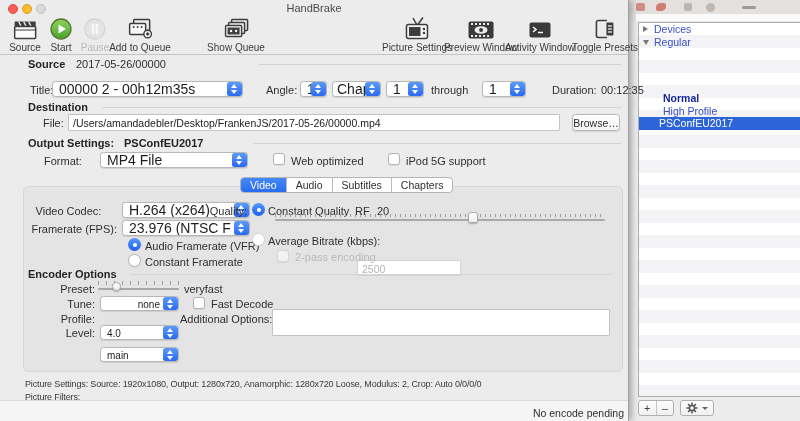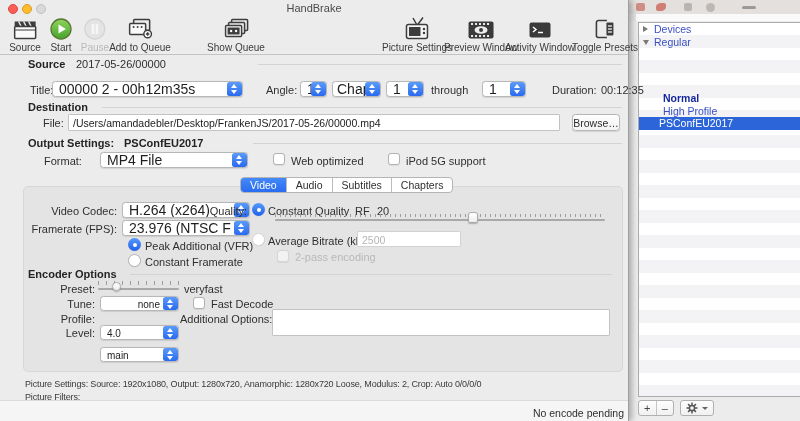--- a/index.html
+++ b/index.html
@@ -31,21 +31,21 @@
     font-size:14px;color:#1e1e1e;padding:1px 18px 0 6px;white-space:nowrap;overflow:hidden;}
   .mac-select .sel-val{display:block;line-height:13px;overflow:hidden;}
   .stepper{position:absolute;top:0;right:0;width:15px;height:14px;border-radius:2.5px;
     background:linear-gradient(#5a9bf9,#2a6af0);}
   .stepper::before{content:"";position:absolute;left:4px;top:2px;width:0;height:0;
     border-left:3.5px solid transparent;border-right:3.5px solid transparent;border-bottom:4px solid #fff;}
   .stepper::after{content:"";position:absolute;left:4px;top:8px;width:0;height:0;
     border-left:3.5px solid transparent;border-right:3.5px solid transparent;border-top:4px solid #fff;}
   .mac-input{position:absolute;box-sizing:border-box;background:#fff;border:1px solid #c3c3c3;
     border-radius:1px;font-size:10.5px;color:#222;padding:2px 4px 0 4px;white-space:nowrap;overflow:hidden;}
-  .mac-input.dim{color:#b4b4b4;border-color:#d2d2d2;}
+  .mac-input.dim{color:#b4b4b4;border-color:#d2d2d2;margin-top:29px;}
   .mac-btn{position:absolute;box-sizing:border-box;background:linear-gradient(#fefefe,#f4f4f4);
     border:1px solid #b6b6b6;border-radius:3.5px;font-size:10.5px;color:#2c2c2c;text-align:center;
     box-shadow:0 .5px 1px rgba(0,0,0,.10);}
   .checkbox{position:absolute;width:12px;height:12px;box-sizing:border-box;background:#fff;
     border:1px solid #b3b3b3;border-radius:3px;box-shadow:0 .5px 1px rgba(0,0,0,.07);}
   .checkbox.disabled{background:#f2f2f2;border-color:#d6d6d6;}
   .radio{position:absolute;width:13px;height:13px;box-sizing:border-box;border-radius:50%;
     background:#fff;border:1px solid #b3b3b3;box-shadow:0 .5px 1px rgba(0,0,0,.07);}
   .radio.on{background:linear-gradient(#559af9,#2160ea);border:none;}
   .radio.on::after{content:"";position:absolute;left:4.5px;top:4.5px;width:4px;height:4px;border-radius:50%;background:#fff;}
@@ -340,32 +340,32 @@
     <span class="lbl" style="left:406px;top:155px;">iPod 5G support</span>
 
     <div class="groupbox"></div>
     <div class="tabs">
       <span class="tab active">Video</span>
       <span class="tab">Audio</span>
       <span class="tab">Subtitles</span>
       <span class="tab">Chapters</span>
     </div>
 
-    <span class="lbl r" style="left:20px;top:205px;width:97px;">Video Codec:</span>
+    <span class="lbl r" style="left:20px;top:205px;width:97px;text-align:center;">Video Codec:</span>
     <div class="mac-select" style="left:122px;top:202px;width:128px;">
       <span class="sel-val">H.264 (x264)</span>
       <span class="stepper"></span>
     </div>
     <span class="lbl r" style="left:20px;top:223px;width:97px;">Framerate (FPS):</span>
     <div class="mac-select" style="left:122px;top:220px;width:128px;">
       <span class="sel-val">23.976 (NTSC Film)</span>
       <span class="stepper"></span>
     </div>
     <span class="radio on" style="left:128px;top:238px;"></span>
-    <span class="lbl" style="left:145px;top:240px;">Peak Additional (VFR)</span>
+    <span class="lbl" style="left:145px;top:240px;">Audio Framerate (VFR)</span>
     <span class="radio" style="left:128px;top:254px;"></span>
     <span class="lbl" style="left:145px;top:256px;">Constant Framerate</span>
 
     <span class="lbl r" style="left:200px;top:205px;width:47px;">Quality:</span>
     <span class="radio on" style="left:252px;top:203px;"></span>
     <span class="lbl" style="left:268px;top:205px;">Constant Quality</span>
     <span class="lbl" style="left:355px;top:205px;">RF</span>
     <span class="lbl" style="left:377px;top:205px;">20</span>
     <div class="ticks" style="left:275px;top:214px;width:330px;"></div>
     <div class="track" style="left:275px;top:219px;width:330px;"></div>

